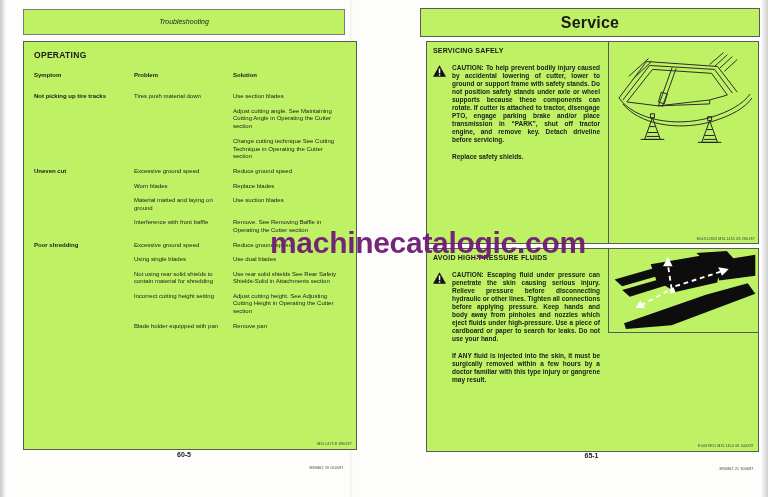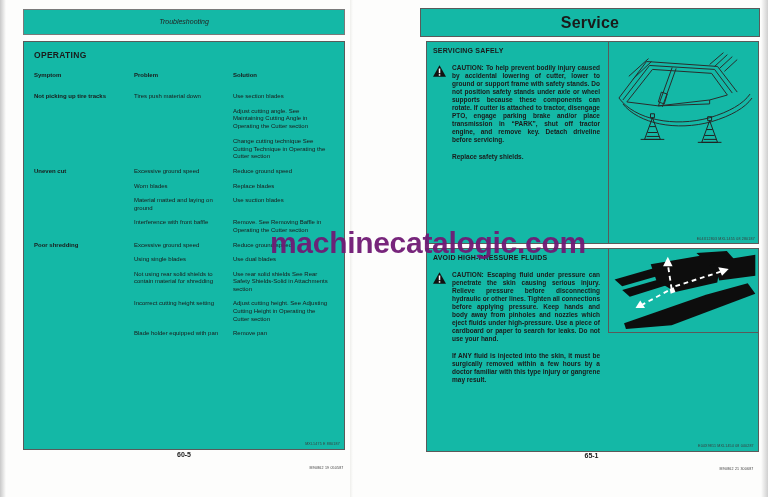--- a/index.html
+++ b/index.html
@@ -7,29 +7,29 @@
     position:relative;width:768px;height:497px;overflow:hidden;
     background:#fdfdfc;color:#1a1a1a;
     font-family:"Liberation Sans", sans-serif;
     -webkit-font-smoothing:antialiased;
   }
   .edge{position:absolute;top:0;bottom:0;pointer-events:none;}
   .edge-left{left:0;width:6px;background:linear-gradient(to right,#c9c9c9,rgba(255,255,255,0));}
   .edge-right{right:0;width:7px;background:linear-gradient(to left,#cfcfcf,rgba(255,255,255,0));}
   .edge-mid{left:350px;width:3px;background:linear-gradient(to right,#efefec,rgba(255,255,255,0));}
 
-  .boxed{position:absolute;border:1px solid #5a5a5a;background:#14b8a6;}
+  .boxed{position:absolute;border:1px solid #5a5a5a;background:#bef264;}
 
   
   .lp-header{left:23px;top:9px;width:320px;height:24px;border-color:#7a7a7a;}
   .lp-header .hd-txt{
     display:block;text-align:center;line-height:24px;
     font-style:italic;font-size:7px;color:#222;
   }
-  .lp-body{left:23px;top:41px;width:320px;height:407px;}
+  .lp-body{left:23px;top:41px;width:320px;height:407px;padding-left:12px;}
   .lp-inner{position:absolute;left:10px;top:8px;right:6px;bottom:14px;overflow:hidden;}
   .op-title{font-size:8.5px;font-weight:bold;letter-spacing:.3px;margin:0;}
   .op-table{margin-top:12px;font-size:6px;line-height:7.6px;}
   .thead{display:grid;grid-template-columns:100px 99px 1fr;font-weight:bold;margin-bottom:13px;}
   .trow{display:grid;grid-template-columns:100px 99px 1fr;margin-bottom:7px;}
   .trow.group-gap{margin-top:4px;}
   .cell{padding-right:10px;}
   .sym{font-weight:bold;}
   .sol p{margin:0 0 7.6px 0;}
   .sol p:last-child{margin:0;}

